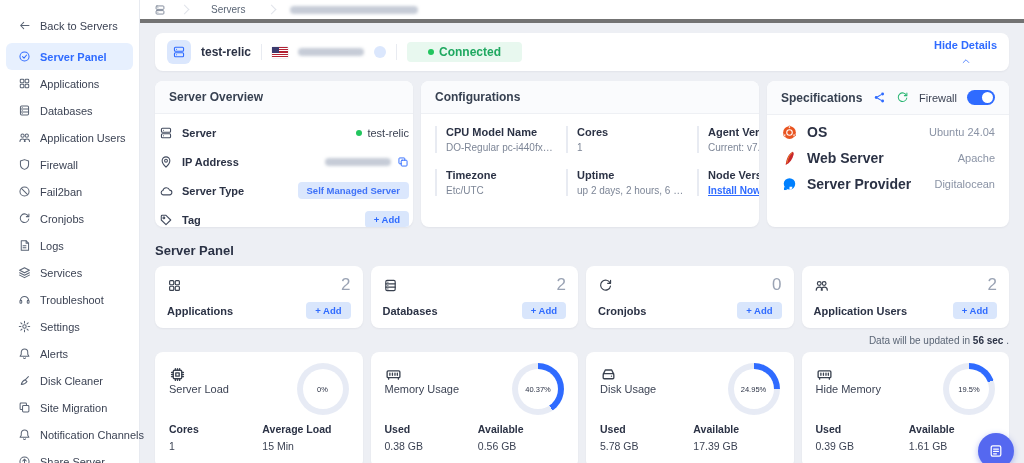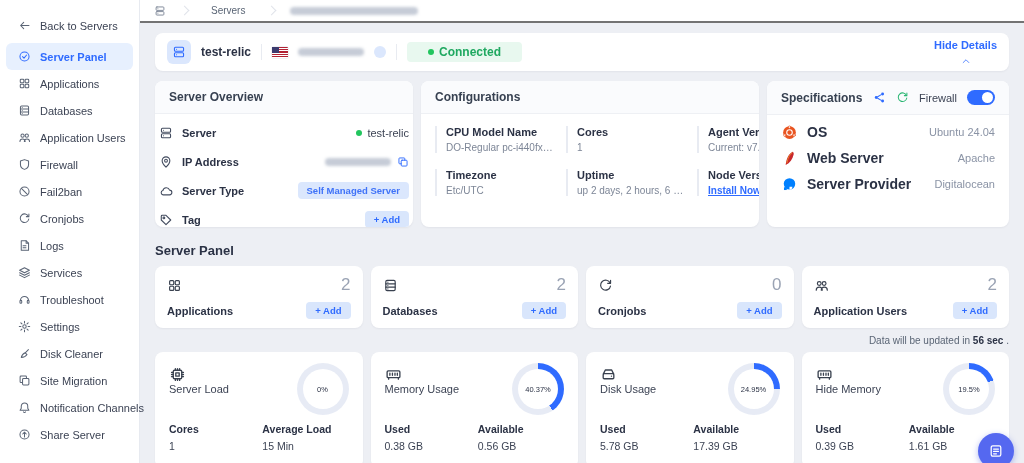--- a/index.html
+++ b/index.html
@@ -10,21 +10,21 @@
   .sidebar { width:140px; min-width:140px; background:#fff; border-right:1px solid #e7eaf0; padding-top:12px; }
   .side-item { display:flex; align-items:center; gap:9px; height:27px; padding:0 12px; margin:0 6px; border-radius:6px;
                font-size:11px; color:#3c4354; cursor:pointer; white-space:nowrap; }
   .side-item .ic { width:13px; height:13px; color:#5a6475; flex:0 0 13px; display:flex; }
   .side-item.active { background:#e7f0fe; color:#2f6bff; font-weight:bold; }
   .side-item.active .ic { color:#2f6bff; }
   .side-item.back { color:#3c4354; margin-bottom:4px; }
 
   
   .main { flex:1; display:flex; flex-direction:column; }
-  .crumbbar { height:23px; background:#fff; border-bottom:2px solid #737373; display:flex; align-items:center; padding:0 14px; gap:15px; }
+  .crumbbar { height:23px; background:#fff; border-bottom:4px solid #737373; display:flex; align-items:center; padding:0 14px; gap:15px; }
   .crumb-ic { width:12px; height:12px; color:#7d8697; display:flex; }
   .crumb { font-size:10px; color:#5a6575; padding:0 8px; }
   .chev { width:7px; height:7px; border-top:1.5px solid #e0e3ea; border-right:1.5px solid #e0e3ea; transform:rotate(45deg); }
   .content { flex:1; padding:10px 15px 0 15px; overflow:hidden; }
 
   
   .infobar { background:#fff; border-radius:8px; height:38px; display:flex; align-items:center; padding:0 12px; gap:10px;
              box-shadow:0 1px 2px rgba(16,24,40,.05); }
   .srv-ic-box { width:24px; height:24px; border-radius:6px; background:#dbe7fd; color:#2f6bff; display:flex; align-items:center; justify-content:center; }
   .srv-ic-box .ic { width:14px; height:14px; display:flex; }
@@ -225,20 +225,29 @@
     <div class="side-item">
       <span class="ic" data-icon="gear-icon">
           <svg viewBox="0 0 16 16" fill="none" stroke="currentColor" stroke-width="1.25" stroke-linecap="round" stroke-linejoin="round">
             <circle cx="8" cy="8" r="2.1"></circle>
             <path d="M8 1.6v2M8 12.4v2M1.6 8h2M12.4 8h2M3.5 3.5l1.4 1.4M11.1 11.1l1.4 1.4M12.5 3.5l-1.4 1.4M4.9 11.1l-1.4 1.4"></path>
           </svg>
         </span>
       <span>Settings</span>
     </div>
     <div class="side-item">
+      <span class="ic" data-icon="bell-icon">
+          <svg viewBox="0 0 16 16" fill="none" stroke="currentColor" stroke-width="1.25" stroke-linecap="round" stroke-linejoin="round">
+            <path d="M12 9V6.4a4 4 0 0 0-8 0V9l-1.4 2.4h10.8Z"></path>
+            <path d="M6.7 13.4a1.4 1.4 0 0 0 2.6 0"></path>
+          </svg>
+        </span>
+      <span>Alerts</span>
+    </div>
+    <div class="side-item">
       <span class="ic" data-icon="broom-icon">
           <svg viewBox="0 0 16 16" fill="none" stroke="currentColor" stroke-width="1.25" stroke-linecap="round" stroke-linejoin="round">
             <path d="M12.8 3.2L8.9 7.1"></path>
             <path d="M8.9 7.1l2.2 2.2c-1.5 2.6-4.4 3.6-7.1 3.7.5-2.7 1.6-4.7 4.9-5.9Z"></path>
           </svg>
         </span>
       <span>Disk Cleaner</span>
     </div>
     <div class="side-item">
       <span class="ic" data-icon="copy-icon">

